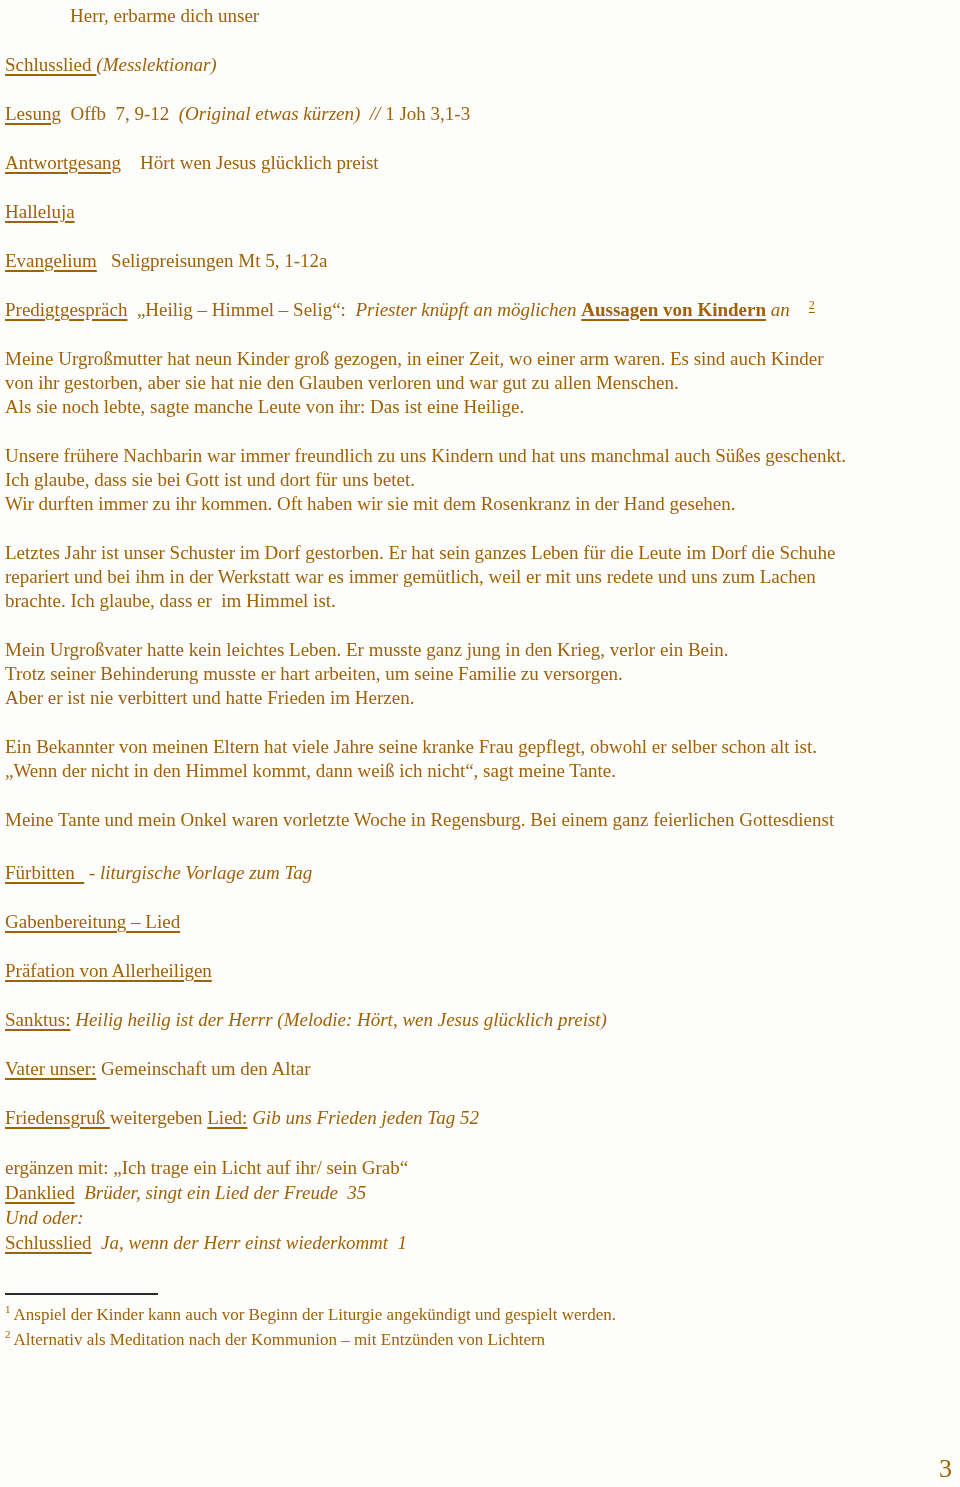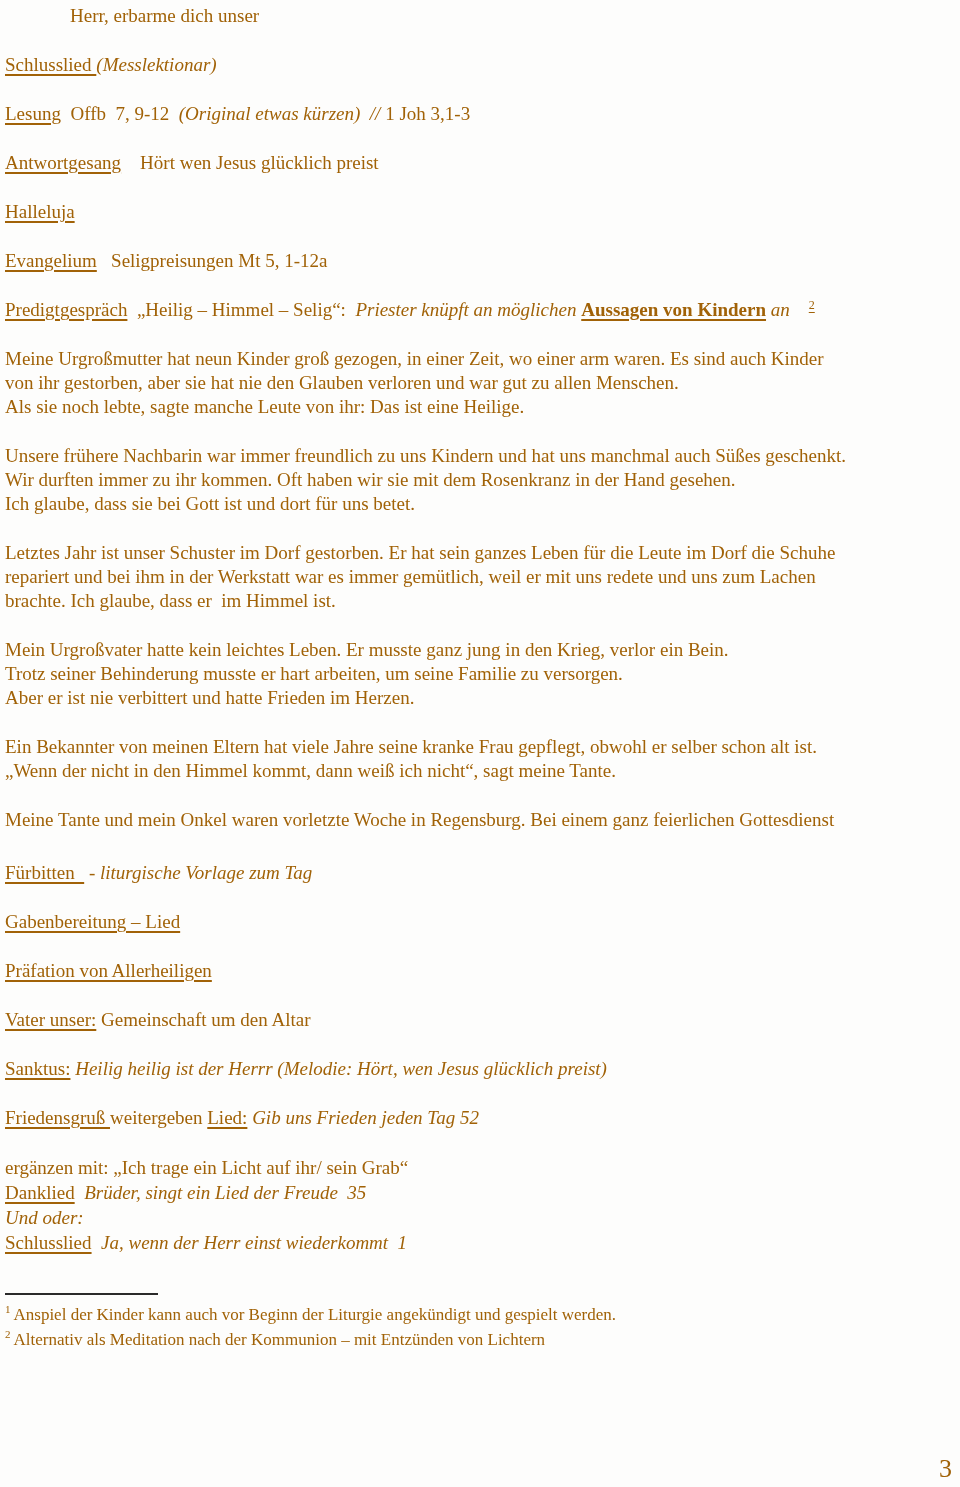--- a/index.html
+++ b/index.html
@@ -69,22 +69,22 @@
       <div class="block section" data-name="block-predigtgespraech">
         <div class="line" data-name="text-line"><span class=" u" data-name="text-segment">Predigtgespräch</span><span class="" data-name="text-segment">  „Heilig – Himmel – Selig“:  </span><span class=" i" data-name="text-segment">Priester knüpft an möglichen </span><span class=" u b" data-name="text-segment">Aussagen von Kindern</span><span class=" i" data-name="text-segment"> an</span><span class="" data-name="text-segment">    </span><sup class=" u" data-name="text-segment">2</sup></div>
       </div>
       <div class="block para" data-name="block-para-urgrossmutter">
         <div class="line" data-name="text-line"><span class="" data-name="text-segment">Meine Urgroßmutter hat neun Kinder groß gezogen, in einer Zeit, wo einer arm waren. Es sind auch Kinder</span></div>
         <div class="line" data-name="text-line"><span class="" data-name="text-segment">von ihr gestorben, aber sie hat nie den Glauben verloren und war gut zu allen Menschen.</span></div>
         <div class="line" data-name="text-line"><span class="" data-name="text-segment">Als sie noch lebte, sagte manche Leute von ihr: Das ist eine Heilige.</span></div>
       </div>
       <div class="block para" data-name="block-para-nachbarin">
         <div class="line" data-name="text-line"><span class="" data-name="text-segment">Unsere frühere Nachbarin war immer freundlich zu uns Kindern und hat uns manchmal auch Süßes geschenkt.</span></div>
+        <div class="line" data-name="text-line"><span class="" data-name="text-segment">Ich glaube, dass sie bei Gott ist und dort für uns betet.</span></div>
         <div class="line" data-name="text-line"><span class="" data-name="text-segment">Wir durften immer zu ihr kommen. Oft haben wir sie mit dem Rosenkranz in der Hand gesehen.</span></div>
-        <div class="line" data-name="text-line"><span class="" data-name="text-segment">Ich glaube, dass sie bei Gott ist und dort für uns betet.</span></div>
       </div>
       <div class="block para" data-name="block-para-schuster">
         <div class="line" data-name="text-line"><span class="" data-name="text-segment">Letztes Jahr ist unser Schuster im Dorf gestorben. Er hat sein ganzes Leben für die Leute im Dorf die Schuhe</span></div>
         <div class="line" data-name="text-line"><span class="" data-name="text-segment">repariert und bei ihm in der Werkstatt war es immer gemütlich, weil er mit uns redete und uns zum Lachen</span></div>
         <div class="line" data-name="text-line"><span class="" data-name="text-segment">brachte. Ich glaube, dass er  im Himmel ist.</span></div>
       </div>
       <div class="block para" data-name="block-para-urgrossvater">
         <div class="line" data-name="text-line"><span class="" data-name="text-segment">Mein Urgroßvater hatte kein leichtes Leben. Er musste ganz jung in den Krieg, verlor ein Bein.</span></div>
         <div class="line" data-name="text-line"><span class="" data-name="text-segment">Trotz seiner Behinderung musste er hart arbeiten, um seine Familie zu versorgen.</span></div>
         <div class="line" data-name="text-line"><span class="" data-name="text-segment">Aber er ist nie verbittert und hatte Frieden im Herzen.</span></div>
@@ -98,25 +98,25 @@
       </div>
       <div class="block section" data-name="block-fuerbitten">
         <div class="line" data-name="text-line"><span class=" u" data-name="text-segment">Fürbitten  </span><span class=" i" data-name="text-segment"> - liturgische Vorlage zum Tag</span></div>
       </div>
       <div class="block section" data-name="block-gabenbereitung">
         <div class="line" data-name="text-line"><span class=" u" data-name="text-segment">Gabenbereitung – Lied</span></div>
       </div>
       <div class="block section" data-name="block-praefation">
         <div class="line" data-name="text-line"><span class=" u" data-name="text-segment">Präfation von Allerheiligen</span></div>
       </div>
+      <div class="block section" data-name="block-sanktus">
+        <div class="line" data-name="text-line"><span class=" u" data-name="text-segment">Sanktus:</span><span class=" i" data-name="text-segment"> </span><span class=" i" data-name="text-segment">Heilig heilig ist der Herrr (Melodie: Hört, wen Jesus glücklich preist)</span></div>
+      </div>
       <div class="block section" data-name="block-vater-unser">
         <div class="line" data-name="text-line"><span class=" u" data-name="text-segment">Vater unser:</span><span class="" data-name="text-segment"> Gemeinschaft um den Altar</span></div>
-      </div>
-      <div class="block section" data-name="block-sanktus">
-        <div class="line" data-name="text-line"><span class=" u" data-name="text-segment">Sanktus:</span><span class=" i" data-name="text-segment"> </span><span class=" i" data-name="text-segment">Heilig heilig ist der Herrr (Melodie: Hört, wen Jesus glücklich preist)</span></div>
       </div>
       <div class="block section" data-name="block-friedensgruss">
         <div class="line" data-name="text-line"><span class=" u" data-name="text-segment">Friedensgruß </span><span class="" data-name="text-segment">weitergeben </span><span class=" u" data-name="text-segment">Lied:</span><span class="" data-name="text-segment"> </span><span class=" i" data-name="text-segment">Gib uns Frieden jeden Tag 52</span></div>
       </div>
       <div class="block tight" data-name="block-ergaenzen">
         <div class="line" data-name="text-line"><span class="" data-name="text-segment">ergänzen mit: „Ich trage ein Licht auf ihr/ sein Grab“</span></div>
       </div>
       <div class="block tight" data-name="block-danklied">
         <div class="line" data-name="text-line"><span class=" u" data-name="text-segment">Danklied</span><span class="" data-name="text-segment">  </span><span class=" i" data-name="text-segment">Brüder, singt ein Lied der Freude  35</span></div>
       </div>

